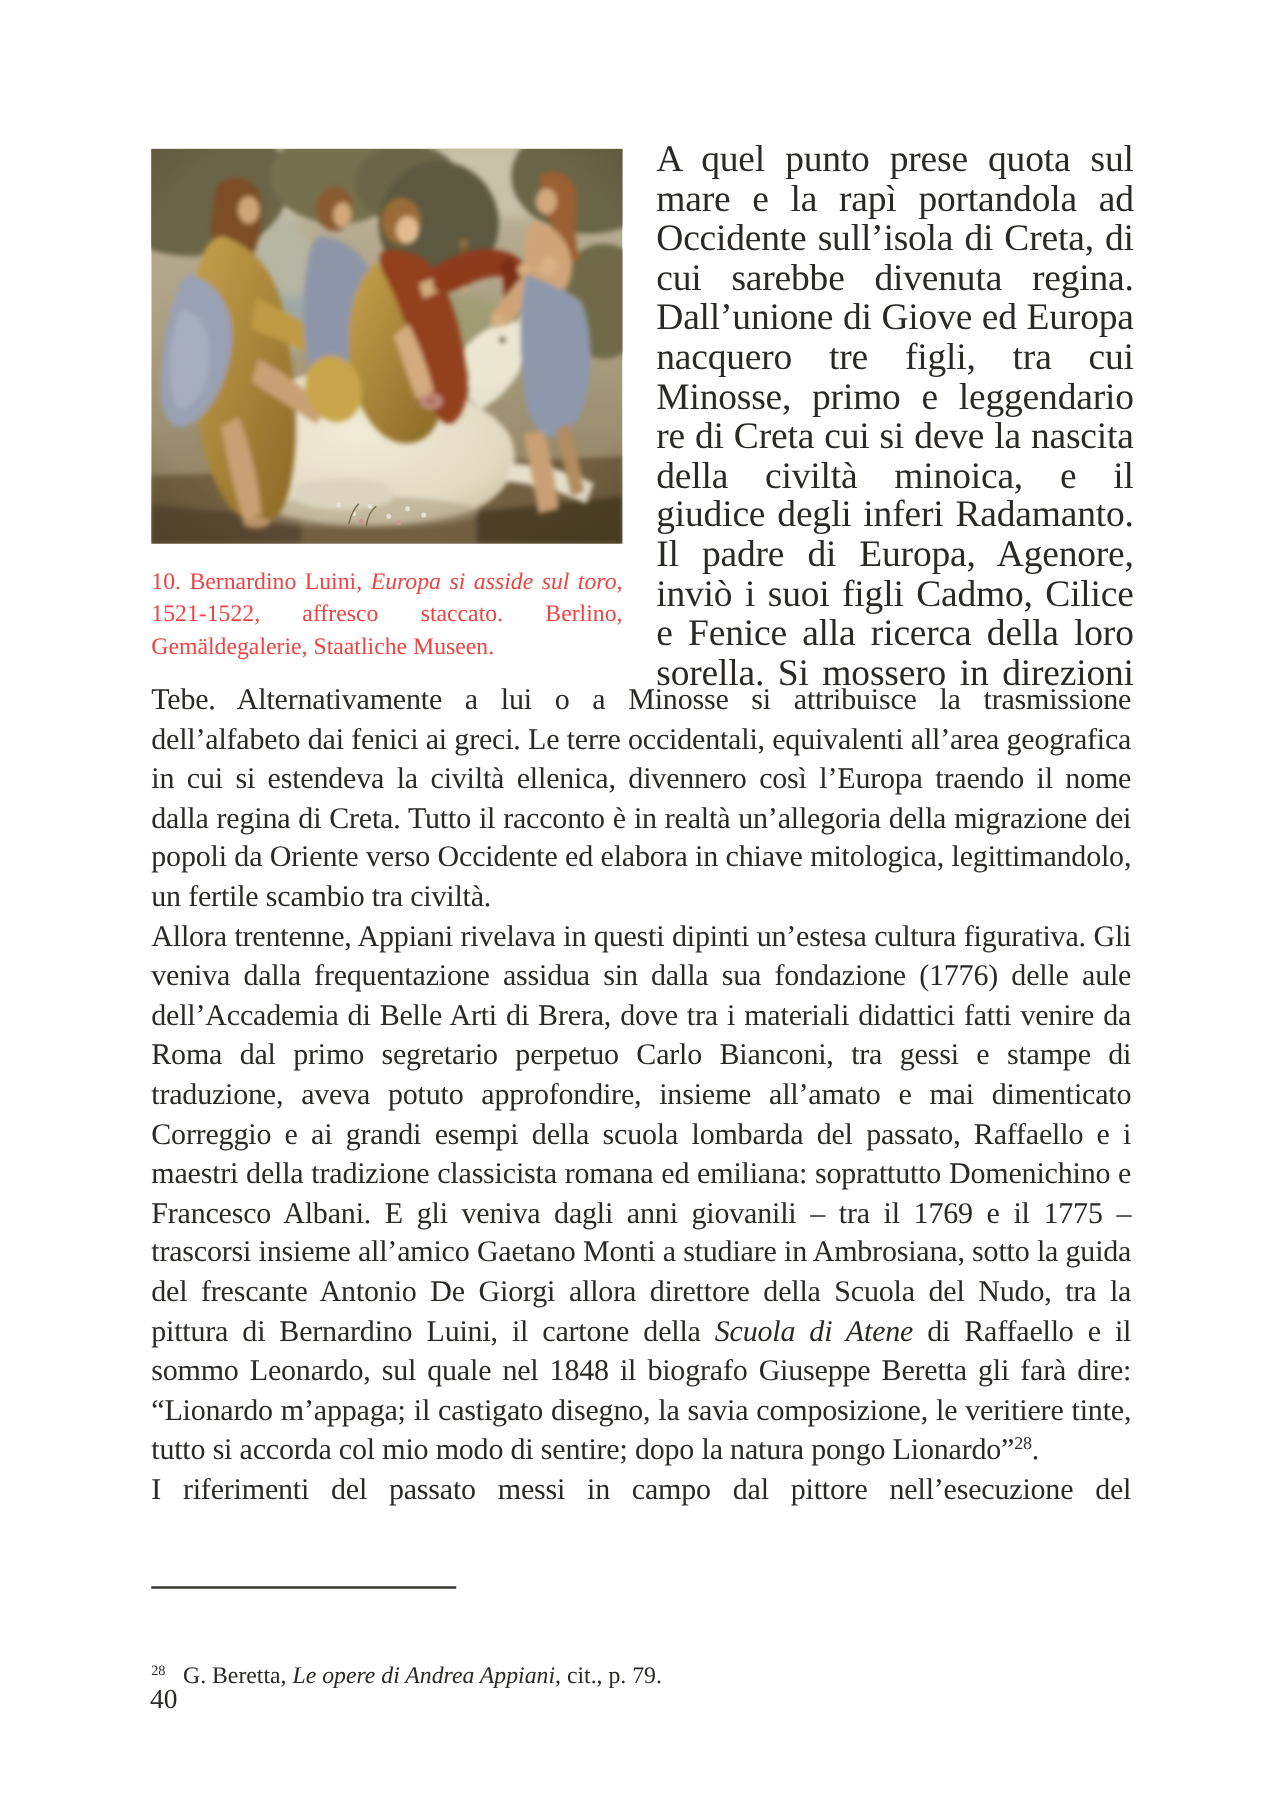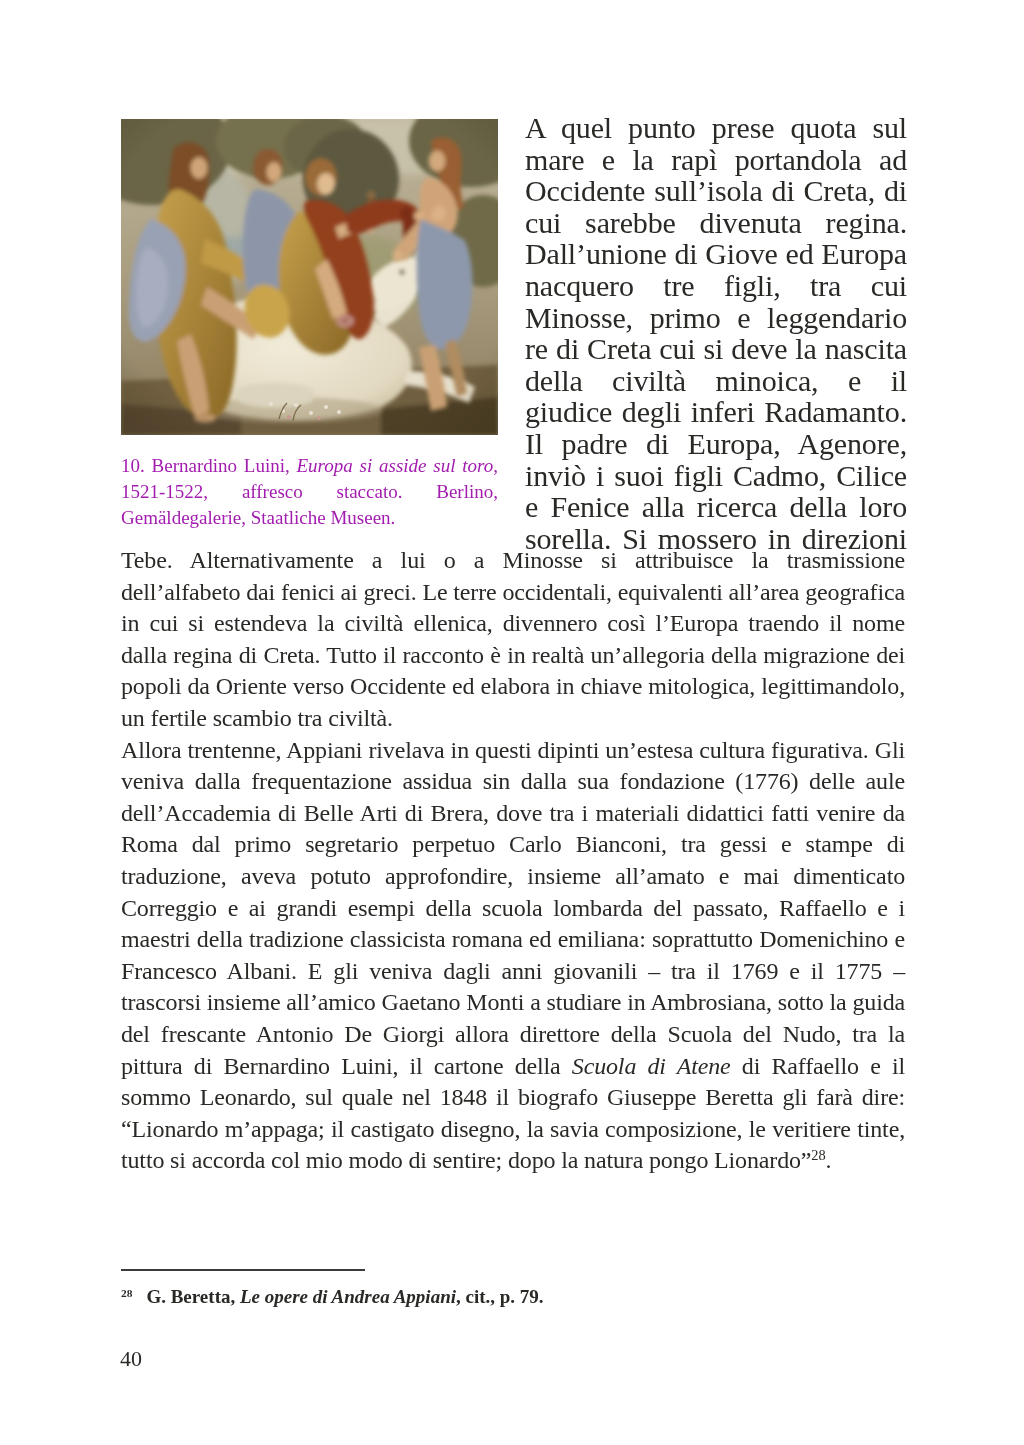--- a/index.html
+++ b/index.html
@@ -8,21 +8,21 @@
     background:#ffffff; overflow:hidden;
     font-family:"Liberation Serif", serif;
     color:#2a2926;
   }
   
   .artwork { position:absolute; left:121px; top:119px; width:377px; margin:0; }
   .painting { width:377px; height:316px; display:block; }
   .painting svg { display:block; }
   .caption {
     margin-top:18px; font-size:19px; line-height:26px;
-    text-align:justify; color:#a21caf;
+    text-align:justify; color:#ef4444;
   }
   
   .col-text {
     position:absolute; left:525px; top:112px; width:382px; height:444px;
     overflow:hidden;
     font-size:30px; line-height:31.6px; letter-spacing:-0.15px;
     text-align:justify; text-align-last:justify;
   }
   .main-text {
     position:absolute; left:121px; top:545px; width:784px;
@@ -31,22 +31,22 @@
   }
   .main-text p { margin:0; }
   .fill-last { text-align-last:justify; }
   sup { font-size:60%; line-height:0; vertical-align:baseline; position:relative; top:-0.55em; }
   
   .footnote-rule {
     position:absolute; left:121px; top:1269px; width:244px; height:2px;
     background:#3c3a36;
   }
   .footnote {
-    position:absolute; left:121px; top:1284px; width:784px;
-    font-size:19px; line-height:25px;font-weight:bold;
+    position:absolute; left:121px; top:1328px; width:784px;
+    font-size:19px; line-height:25px;
   }
   .footnote sup { margin-right:14px; }
   .page-number { position:absolute; left:120px; top:1346px; font-size:22px; }
 </style>
 </head>
 <body>
 
 <div class="page">
 
   <figure class="artwork">
@@ -184,20 +184,21 @@
       </svg>
     </div>
     <figcaption class="caption"><span>10. Bernardino Luini, </span><span style="font-style: italic;">Europa si asside sul toro</span><span>, 1521-1522, affresco staccato. Berlino, Gemäldegalerie, Staatliche Museen.</span></figcaption>
   </figure>
 
   <div class="col-text">A quel punto prese quota sul mare e la rapì portandola ad Occidente sull’isola di Creta, di cui sarebbe divenuta regina. Dall’unione di Giove ed Europa nacquero tre figli, tra cui Minosse, primo e leggendario re di Creta cui si deve la nascita della civiltà minoica, e il giudice degli inferi Radamanto. Il padre di Europa, Agenore, inviò i suoi figli Cadmo, Cilice e Fenice alla ricerca della loro sorella. Si mossero in direzioni diverse. Cadmo giunse nella Grecia continentale e vi fondò</div>
 
   <div class="main-text">
     <p>Tebe. Alternativamente a lui o a Minosse si attribuisce la trasmissione dell’alfabeto dai fenici ai greci. Le terre occidentali, equivalenti all’area geografica in cui si estendeva la civiltà ellenica, divennero così l’Europa traendo il nome dalla regina di Creta. Tutto il racconto è in realtà un’allegoria della migrazione dei popoli da Oriente verso Occidente ed elabora in chiave mitologica, legittimandolo, un fertile scambio tra civiltà.</p>
     <p><span>Allora trentenne, Appiani rivelava in questi dipinti un’estesa cultura figurativa. Gli veniva dalla frequentazione assidua sin dalla sua fondazione (1776) delle aule dell’Accademia di Belle Arti di Brera, dove tra i materiali didattici fatti venire da Roma dal primo segretario perpetuo Carlo Bianconi, tra gessi e stampe di traduzione, aveva potuto approfondire, insieme all’amato e mai dimenticato Correggio e ai grandi esempi della scuola lombarda del passato, Raffaello e i maestri della tradizione classicista romana ed emiliana: soprattutto Domenichino e Francesco Albani. E gli veniva dagli anni giovanili – tra il 1769 e il 1775 – trascorsi insieme all’amico Gaetano Monti a studiare in Ambrosiana, sotto la guida del frescante Antonio De Giorgi allora direttore della Scuola del Nudo, tra la pittura di Bernardino Luini, il cartone della </span><span style="font-style: italic;">Scuola di Atene</span><span> di Raffaello e il sommo Leonardo, sul quale nel 1848 il biografo Giuseppe Beretta gli farà dire: “Lionardo m’appaga; il castigato disegno, la savia composizione, le veritiere tinte, tutto si accorda col mio modo di sentire; dopo la natura pongo Lionardo”</span><sup>28</sup><span>.</span></p>
+    <p class="fill-last">I riferimenti del passato messi in campo dal pittore nell’esecuzione del</p>
   </div>
 
   <div class="footnote-rule"></div>
   <div class="footnote"><sup>28</sup><span>G. Beretta, </span><span style="font-style: italic;">Le opere di Andrea Appiani</span><span>, cit., p. 79.</span></div>
 
   <div class="page-number">40</div>
 
 </div>
 
 </body></html>

